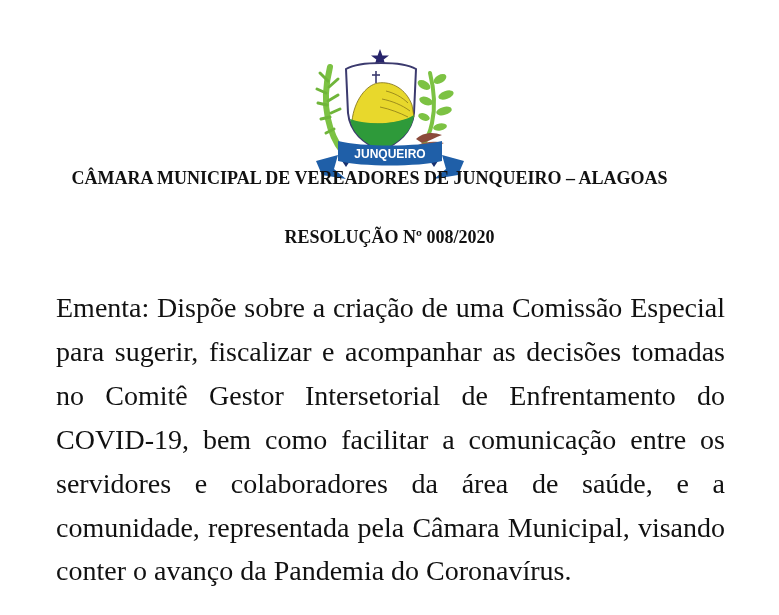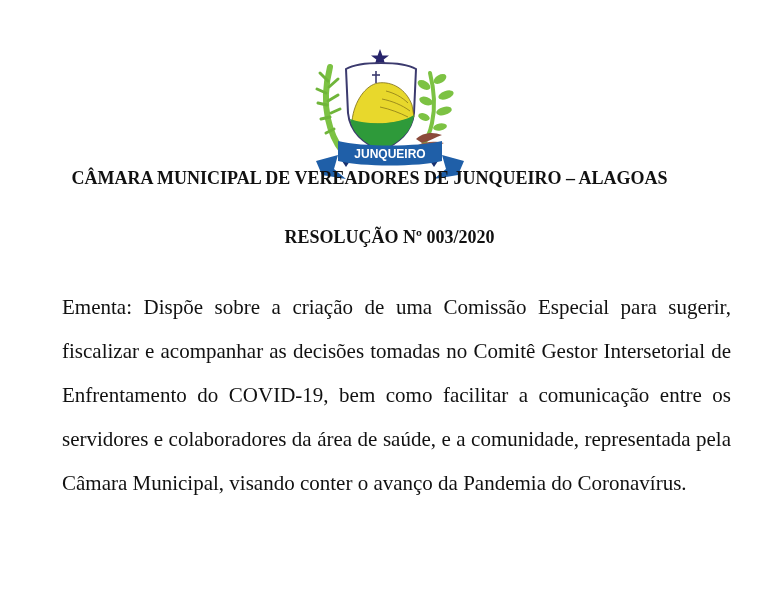--- a/index.html
+++ b/index.html
@@ -38,24 +38,24 @@
       left: 0;
       width: 779px;
       top: 227px;
       text-align: center;
       font-weight: bold;
       font-size: 18px;
       white-space: nowrap;
     }
     .ementa {
       position: absolute;
-      left: 62px;
+      left: 56px;
       top: 286px;
       width: 669px;
-      font-size: 21px;
+      font-size: 28px;
       line-height: 43.9px;
       text-align: justify;
       text-align-last: left;
     }
   </style>
 </head>
 <body>
 
 <div class="logo">
   <svg width="156" height="140" viewBox="0 0 156 140">
@@ -91,15 +91,15 @@
     <path d="M152,118 L130,112 L134,126 L122,136 L146,132 Z" fill="#1f5fa8"></path>
     <path d="M26,112 L34,124 L38,118 Z" fill="#17306e"></path>
     <path d="M130,112 L122,124 L118,118 Z" fill="#17306e"></path>
     <path d="M26,98 C50,104 106,104 130,98 L130,118 C106,124 50,124 26,118 Z" fill="#1f5fa8"></path>
     <text x="78" y="115" text-anchor="middle" font-family="Liberation Sans, sans-serif" font-size="12" font-weight="bold" fill="#ffffff">JUNQUEIRO</text>
   </svg>
 </div>
 
 <div class="header-title">CÂMARA MUNICIPAL DE VEREADORES DE JUNQUEIRO – ALAGOAS</div>
 
-<div class="resolution-title">RESOLUÇÃO Nº 003/2020</div>
+<div class="resolution-title">RESOLUÇÃO Nº 008/2020</div>
 
 <div class="ementa">Ementa: Dispõe sobre a criação de uma Comissão Especial para sugerir, fiscalizar e acompanhar as decisões tomadas no Comitê Gestor Intersetorial de Enfrentamento do COVID-19, bem como facilitar a comunicação entre os servidores e colaboradores da área de saúde, e a comunidade, representada pela Câmara Municipal, visando conter o avanço da Pandemia do Coronavírus.</div>
 
 </body></html>

